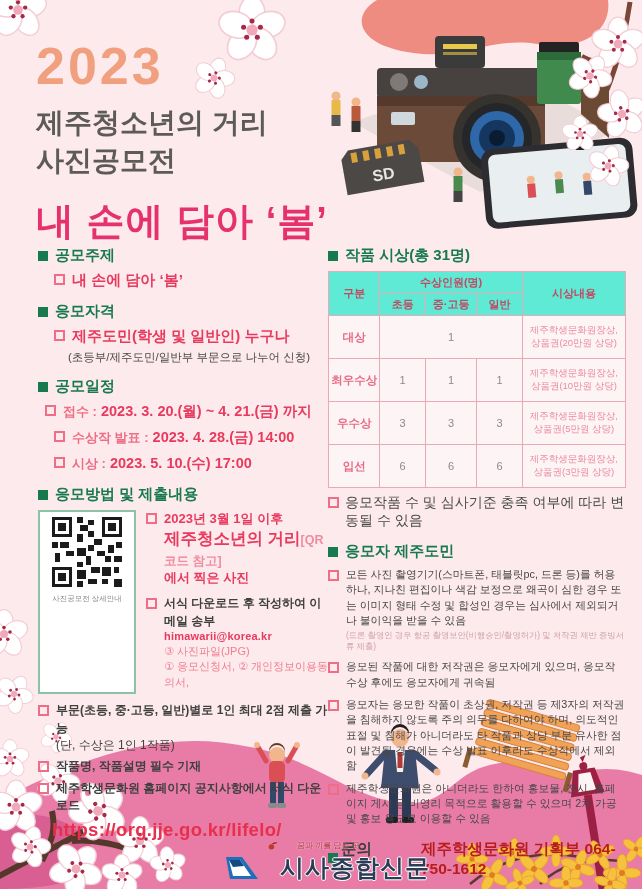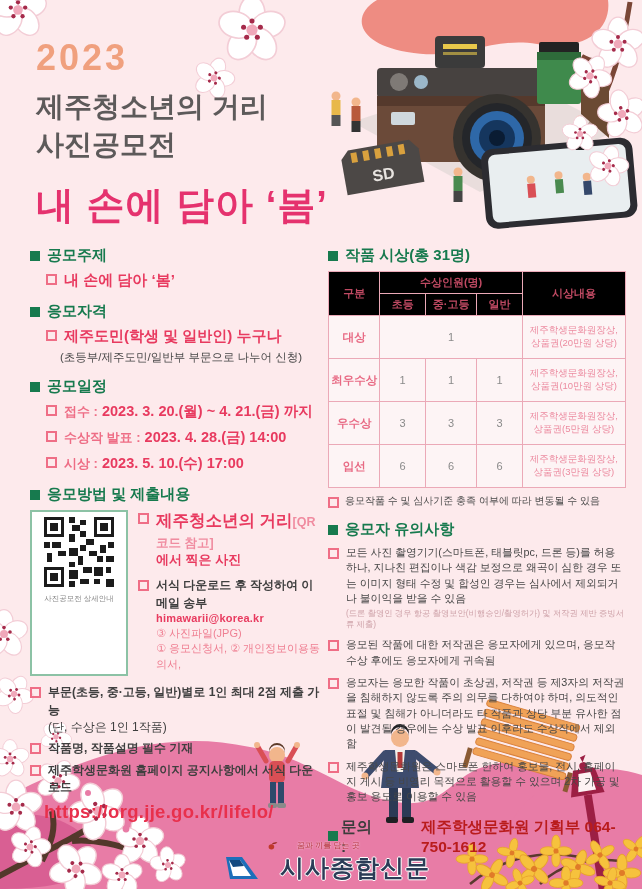--- a/index.html
+++ b/index.html
@@ -1,27 +1,27 @@
 <!DOCTYPE html>
 <html><head>
 <meta charset="utf-8">
 <style>
   html,body{margin:0;padding:0;background:#ddd;}
   .poster{position:relative;width:642px;height:889px;background:#fdeaec;overflow:hidden;
           font-family:"Liberation Sans","DejaVu Sans",sans-serif;}
   .deco{position:absolute;pointer-events:none;}
   
   .hdr{position:absolute;left:36px;top:40px;z-index:3;}
-  .year{font-size:36px;font-weight:800;color:#f0a07e;letter-spacing:3px;line-height:1;}
+  .year{font-size:52px;font-weight:800;color:#f0a07e;letter-spacing:3px;line-height:1;}
   .t1,.t2{font-size:28px;font-weight:800;color:#5d5a5a;line-height:1.35;}
   .t1{margin-top:12px;}
   .slogan{margin-top:16px;font-size:38px;font-weight:800;color:#e5326e;letter-spacing:1px;}
   
   .col{position:absolute;top:246px;z-index:3;}
-  .col-l{left:30px;width:292px;}
+  .col-l{left:38px;width:292px;}
   .col-r{left:328px;width:298px;}
   .sec-title{display:flex;align-items:center;gap:7px;font-size:15px;font-weight:800;color:#177a4e;margin:0 0 6px;}
   .sq{width:10px;height:10px;background:#177a4e;flex:none;}
   .itm{display:flex;gap:7px;margin:0 0 4px;}
   .osq{width:7px;height:7px;border:2px solid #ef6e86;flex:none;margin-top:3px;background:transparent;}
   .sec{margin-bottom:12px;}
   .red-strong{color:#e83a5f;font-weight:800;font-size:15px;}
   .plain{color:#474747;font-size:12px;line-height:1.45;}
   .sub-note{color:#474747;font-size:11.5px;margin:2px 0 0 16px;}
   .sch-label{color:#ee6d85;font-weight:800;font-size:13px;margin-right:4px;}
@@ -35,29 +35,29 @@
   .s1-l1{color:#e83a5f;font-weight:800;font-size:13px;}
   .s1-main{color:#e83a5f;font-weight:800;font-size:16.5px;line-height:1.25;}
   .s1-br{color:#f08ca0;font-weight:700;font-size:12.5px;}
   .email{color:#e83a5f;font-weight:800;font-size:11px;letter-spacing:.2px;}
   .attach{color:#ef7f92;font-size:11px;line-height:1.4;margin-top:2px;}
   .url{color:#e8304c;font-weight:800;font-size:18.5px;letter-spacing:.3px;margin:4px 0 0 14px;}
   .bold-dark{font-weight:700;color:#3f3f3f;}
   
   table.awards{border-collapse:collapse;width:100%;margin-bottom:6px;}
   table.awards th,table.awards td{border:1px solid #eba9b7;text-align:center;}
-  table.awards th{background:#000000;color:#c04a63;font-size:11px;font-weight:800;padding:3px 1px;}
+  table.awards th{background:#5eead4;color:#c04a63;font-size:11px;font-weight:800;padding:3px 1px;}
   table.awards td{background:#fdf4f5;padding:2px 1px;}
   td.rname{color:#e8six}
   td.rname{color:#e86a84;font-weight:800;font-size:11.5px;width:50px;}
   td.cnt{color:#8a8a8a;font-size:11px;}
   td.prize{color:#ec8ba0;font-size:9.5px;line-height:1.35;width:104px;}
   .c1{width:44px}.c2{width:50px}.c3{width:44px}
   tr.body-row{height:43px;}
-  .tbl-note{display:flex;gap:6px;color:#4a4a4a;font-size:10px;margin-bottom:12px;}
+  .tbl-note{display:flex;gap:6px;color:#4a4a4a;font-size:14px;margin-bottom:12px;}
   
   .not-item{display:flex;gap:7px;margin-bottom:7px;}
   .not-text{color:#474747;font-size:10.8px;line-height:1.42;}
   .not-note{color:#cfa3aa;font-size:8.3px;margin-top:2px;}
   
   .contact{display:flex;align-items:center;gap:3px;margin-top:12px;}
   .contact .lab{font-size:15.5px;font-weight:800;color:#3c3c3c;}
   .contact .val{font-size:15.5px;font-weight:800;color:#b91c1c;padding-left:45px;}
   
   .logo{position:absolute;left:224px;top:840px;z-index:5;}
@@ -229,21 +229,21 @@
         <span class="red-strong">제주도민(학생 및 일반인) 누구나</span>
         </div>
       <div class="sub-note" style="margin-left:30px">(초등부/제주도민/일반부 부문으로 나누어 신청)</div>
     </div>
 
     <div class="sec sch">
       <div class="sec-title">
           <span class="sq"></span>
         <span>공모일정</span>
         </div>
-      <div class="itm" style="margin-left:16px">
+      <div class="itm" style="margin-left:7px">
           <span class="osq"></span>
         <span><span class="sch-label">접수 :</span><span class="sch-value">2023. 3. 20.(월) ~ 4. 21.(금) 까지</span></span>
         </div>
       <div class="itm" style="margin-left:16px">
           <span class="osq"></span>
         <span><span class="sch-label">수상작 발표 :</span><span class="sch-value">2023. 4. 28.(금) 14:00</span></span>
         </div>
       <div class="itm" style="margin-left:16px">
           <span class="osq"></span>
         <span><span class="sch-label">시상 :</span><span class="sch-value">2023. 5. 10.(수) 17:00</span></span>
@@ -302,20 +302,21 @@
                 <rect x="20" y="2" width="3" height="3"></rect>
                 <rect x="2" y="20" width="3" height="3"></rect>
               </g>
           </svg>
           <div class="qr-cap">사진공모전 상세안내</div>
         </div>
         <div class="sub-items">
           <div class="itm">
               <span class="osq"></span>
             <div>
+              <div class="s1-l1">2023년 3월 1일 이후</div>
               <div class="s1-main"><span>제주청소년의 거리</span><span class="s1-br">[QR코드 참고]</span></div>
               <div class="s1-l1">에서 찍은 사진</div>
             </div>
           </div>
           <div class="itm" style="margin-top:8px">
               <span class="osq"></span>
             <div>
               <div class="plain bold-dark">서식 다운로드 후 작성하여 이메일 송부</div>
               <div class="email">himawarii@korea.kr</div>
               <div class="attach">
@@ -395,40 +396,40 @@
         </table>
       <div class="tbl-note">
           <span class="osq"></span>
         <span>응모작품 수 및 심사기준 충족 여부에 따라 변동될 수 있음</span>
         </div>
     </div>
 
     <div class="sec">
       <div class="sec-title">
           <span class="sq"></span>
-        <span>응모자 유의사항</span>
+        <span>응모자 제주도민</span>
         </div>
       <div class="not-item">
         <span class="osq"></span>
         <div>
             <div class="not-text">모든 사진 촬영기기(스마트폰, 태블릿pc, 드론 등)를 허용하나, 지나친 편집이나 색감 보정으로 왜곡이 심한 경우 또는 이미지 형태 수정 및 합성인 경우는 심사에서 제외되거나 불이익을 받을 수 있음</div>
              <div class="not-note">(드론 촬영인 경우 항공 촬영보안(비행승인/촬영허가) 및 저작권 제반 증빙서류 제출)</div>
           </div>
       </div>
       <div class="not-item">
         <span class="osq"></span>
         <div class="not-text">응모된 작품에 대한 저작권은 응모자에게 있으며, 응모작 수상 후에도 응모자에게 귀속됨</div>
       </div>
       <div class="not-item">
         <span class="osq"></span>
         <div class="not-text">응모자는 응모한 작품이 초상권, 저작권 등 제3자의 저작권을 침해하지 않도록 주의 의무를 다하여야 하며, 의도적인 표절 및 침해가 아니더라도 타 작품과 상당 부분 유사한 점이 발견될 경우에는 수상 발표 이후라도 수상작에서 제외함</div>
       </div>
       <div class="not-item">
         <span class="osq"></span>
-        <div class="not-text">제주학생문화원은 스마트폰 한하여 홍보물, 전시, 홈페이지 게시 등 비영리 목적으로 활용할 수 있으며 2차 가공 및 홍보 용도로 이용할 수 있음</div>
+        <div class="not-text">제주학생문화원은 아니더라도 한하여 홍보물, 전시, 홈페이지 게시 등 비영리 목적으로 활용할 수 있으며 2차 가공 및 홍보 용도로 이용할 수 있음</div>
       </div>
     </div>
 
     <div class="contact">
       <span class="sq"></span>
       <span class="lab">문의 :</span>
       <span class="val">제주학생문화원 기획부 064-750-1612</span>
     </div>
   </div>
 

